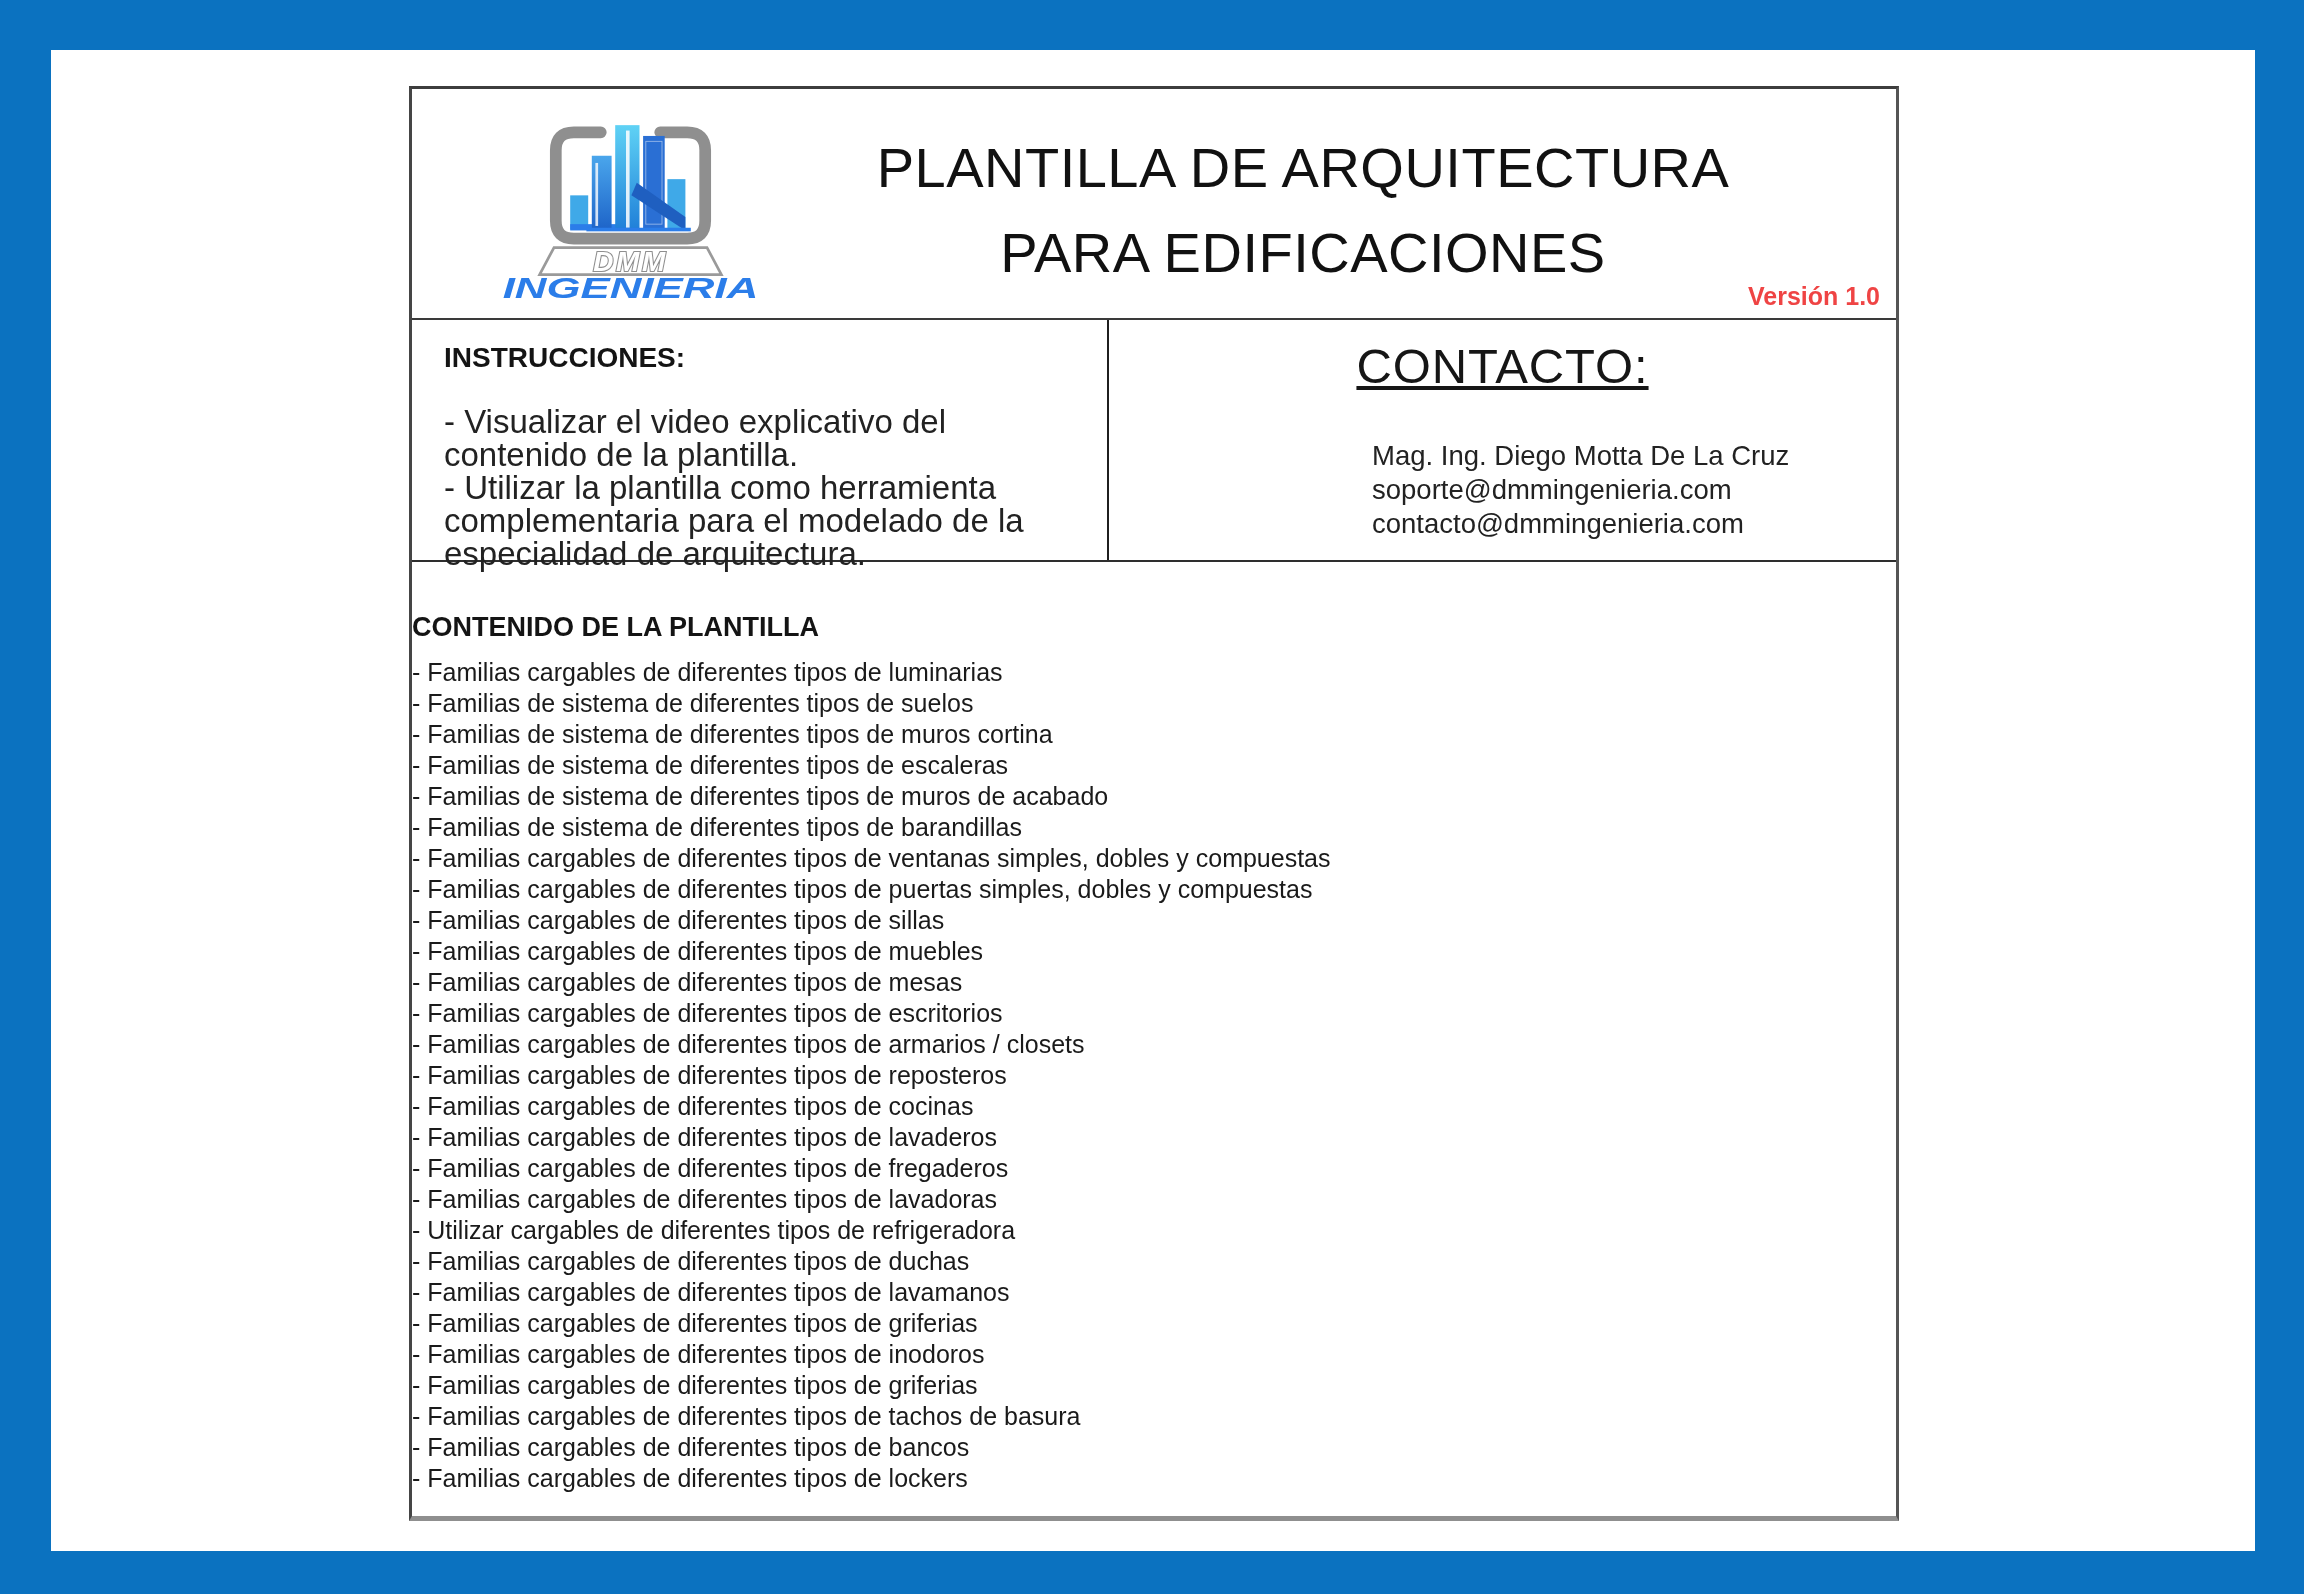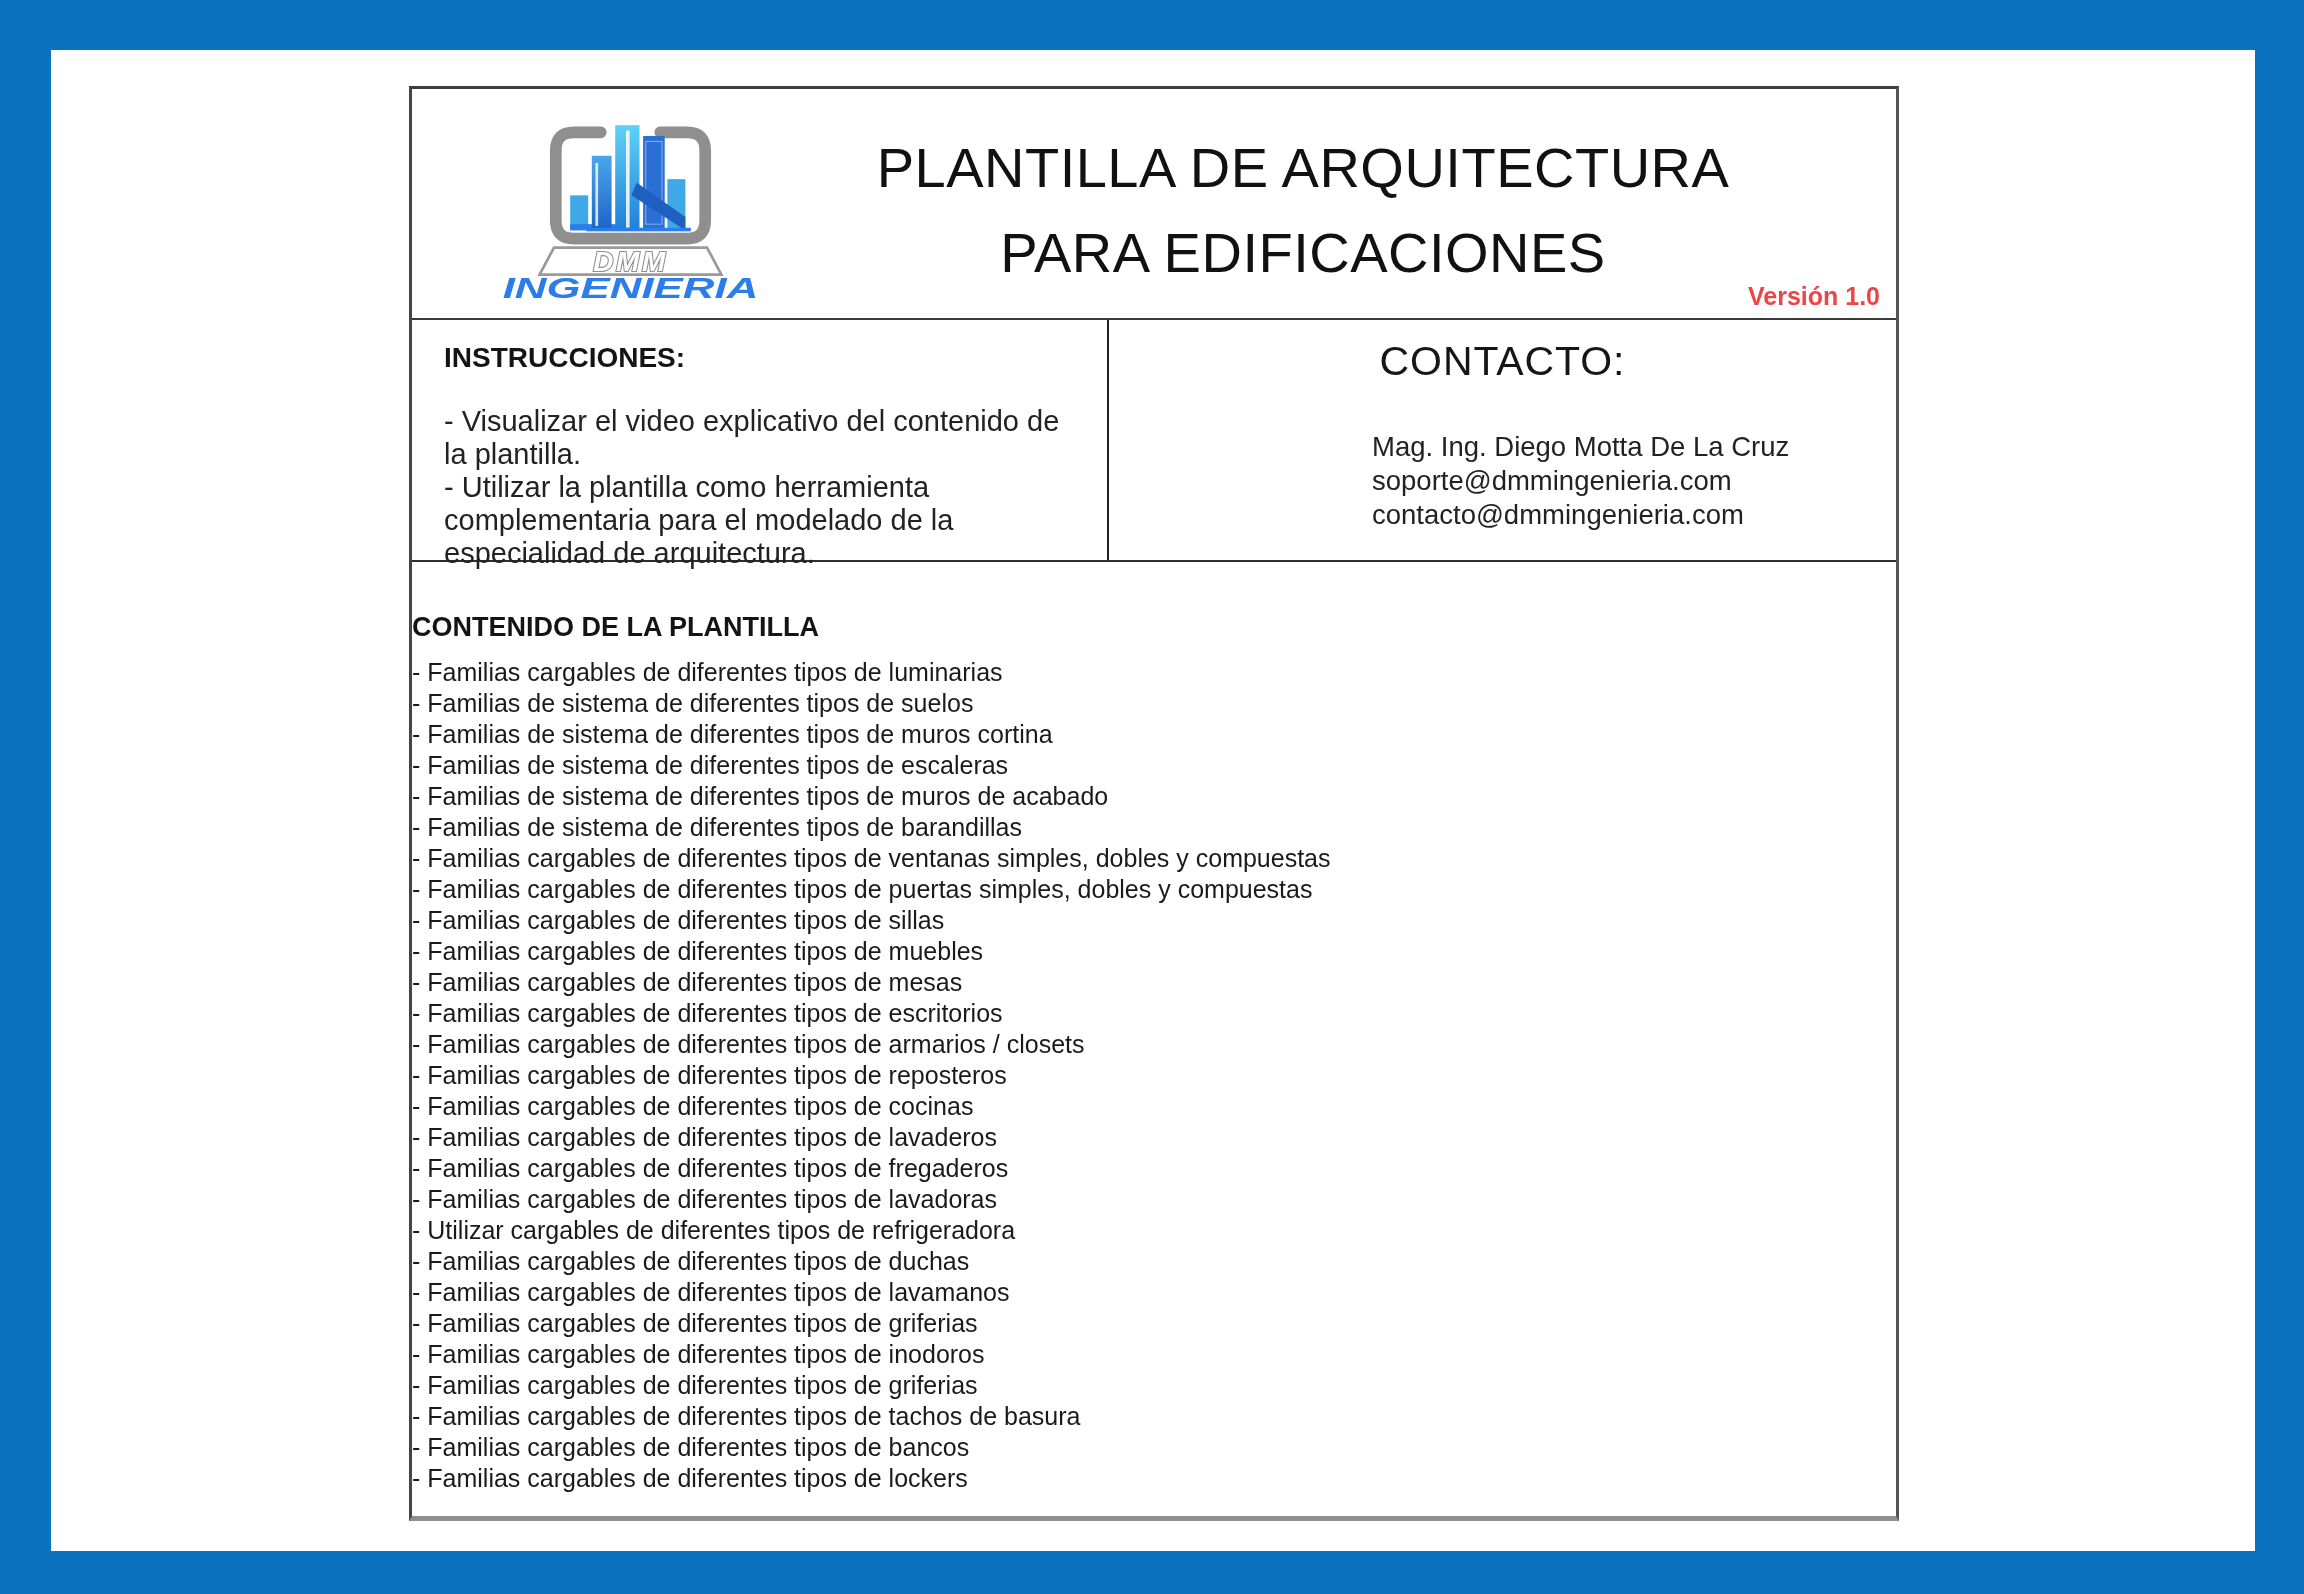--- a/index.html
+++ b/index.html
@@ -34,25 +34,25 @@
     font-size:25px; font-weight:bold; color:#ef4444;
   }
   
   .sec-row2 { display:flex; height:240px; border-bottom:2.7px solid #2e2e2e; }
   .cell-instructions {
     width:697px; box-sizing:border-box; border-right:2.7px solid #1f1f1f;
     padding:21.6px 31px 0 32px;
   }
   .instructions-heading { font-size:28px; font-weight:bold; color:#141414; }
   .instructions-list { margin-top:31.5px; width:635px; }
-  .instructions-list .li { font-size:29px; line-height:33px; color:#222; }
+  .instructions-list .li { font-size:33px; line-height:33px; color:#222; }
   .cell-contact { flex:1; position:relative; }
   .contact-heading {
     margin-top:18px; text-align:center;
-    font-size:41px; letter-spacing:0.9px; color:#161616;
+    font-size:49px; letter-spacing:0.9px; color:#161616;text-decoration:underline;
   }
   .contact-lines { margin:45px 0 0 263px; }
   .contact-lines .li { font-size:27.5px; line-height:34px; color:#222; }
   
   .sec-content { position:relative; height:945px; box-sizing:border-box; }
   .content-heading { padding-top:50px; font-size:27px; font-weight:bold; color:#141414; }
   .content-list { margin-top:14px; }
   .content-list .li { font-size:25px; line-height:31px; color:#1a1a1a; }
   
   .svg-root { display:block; }

